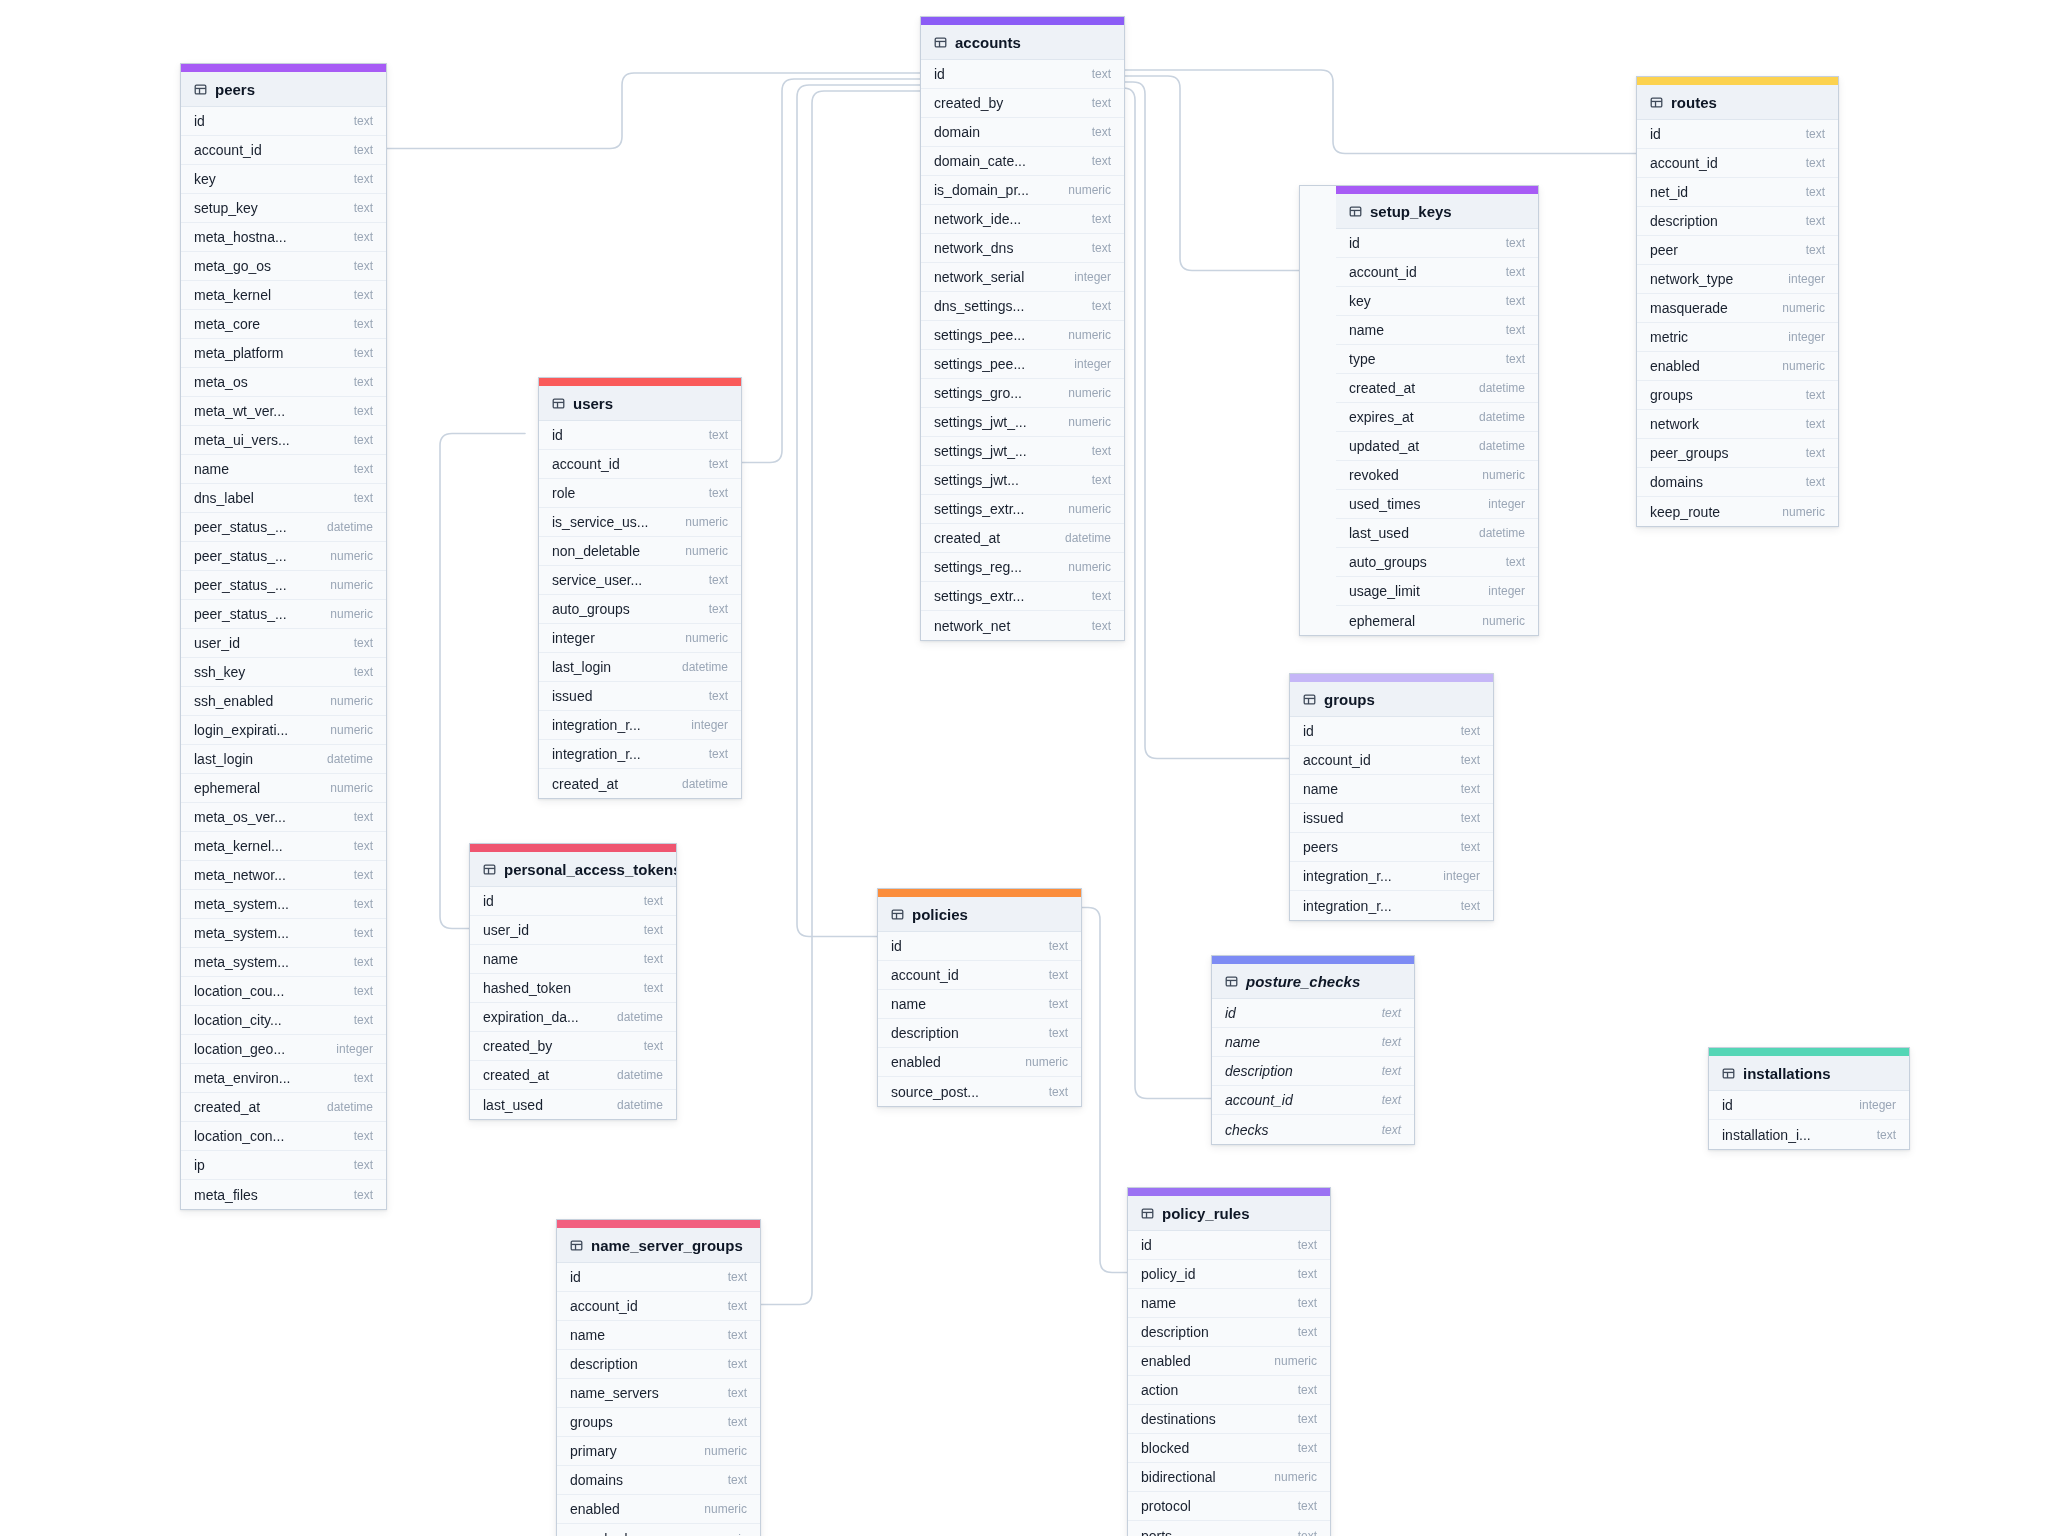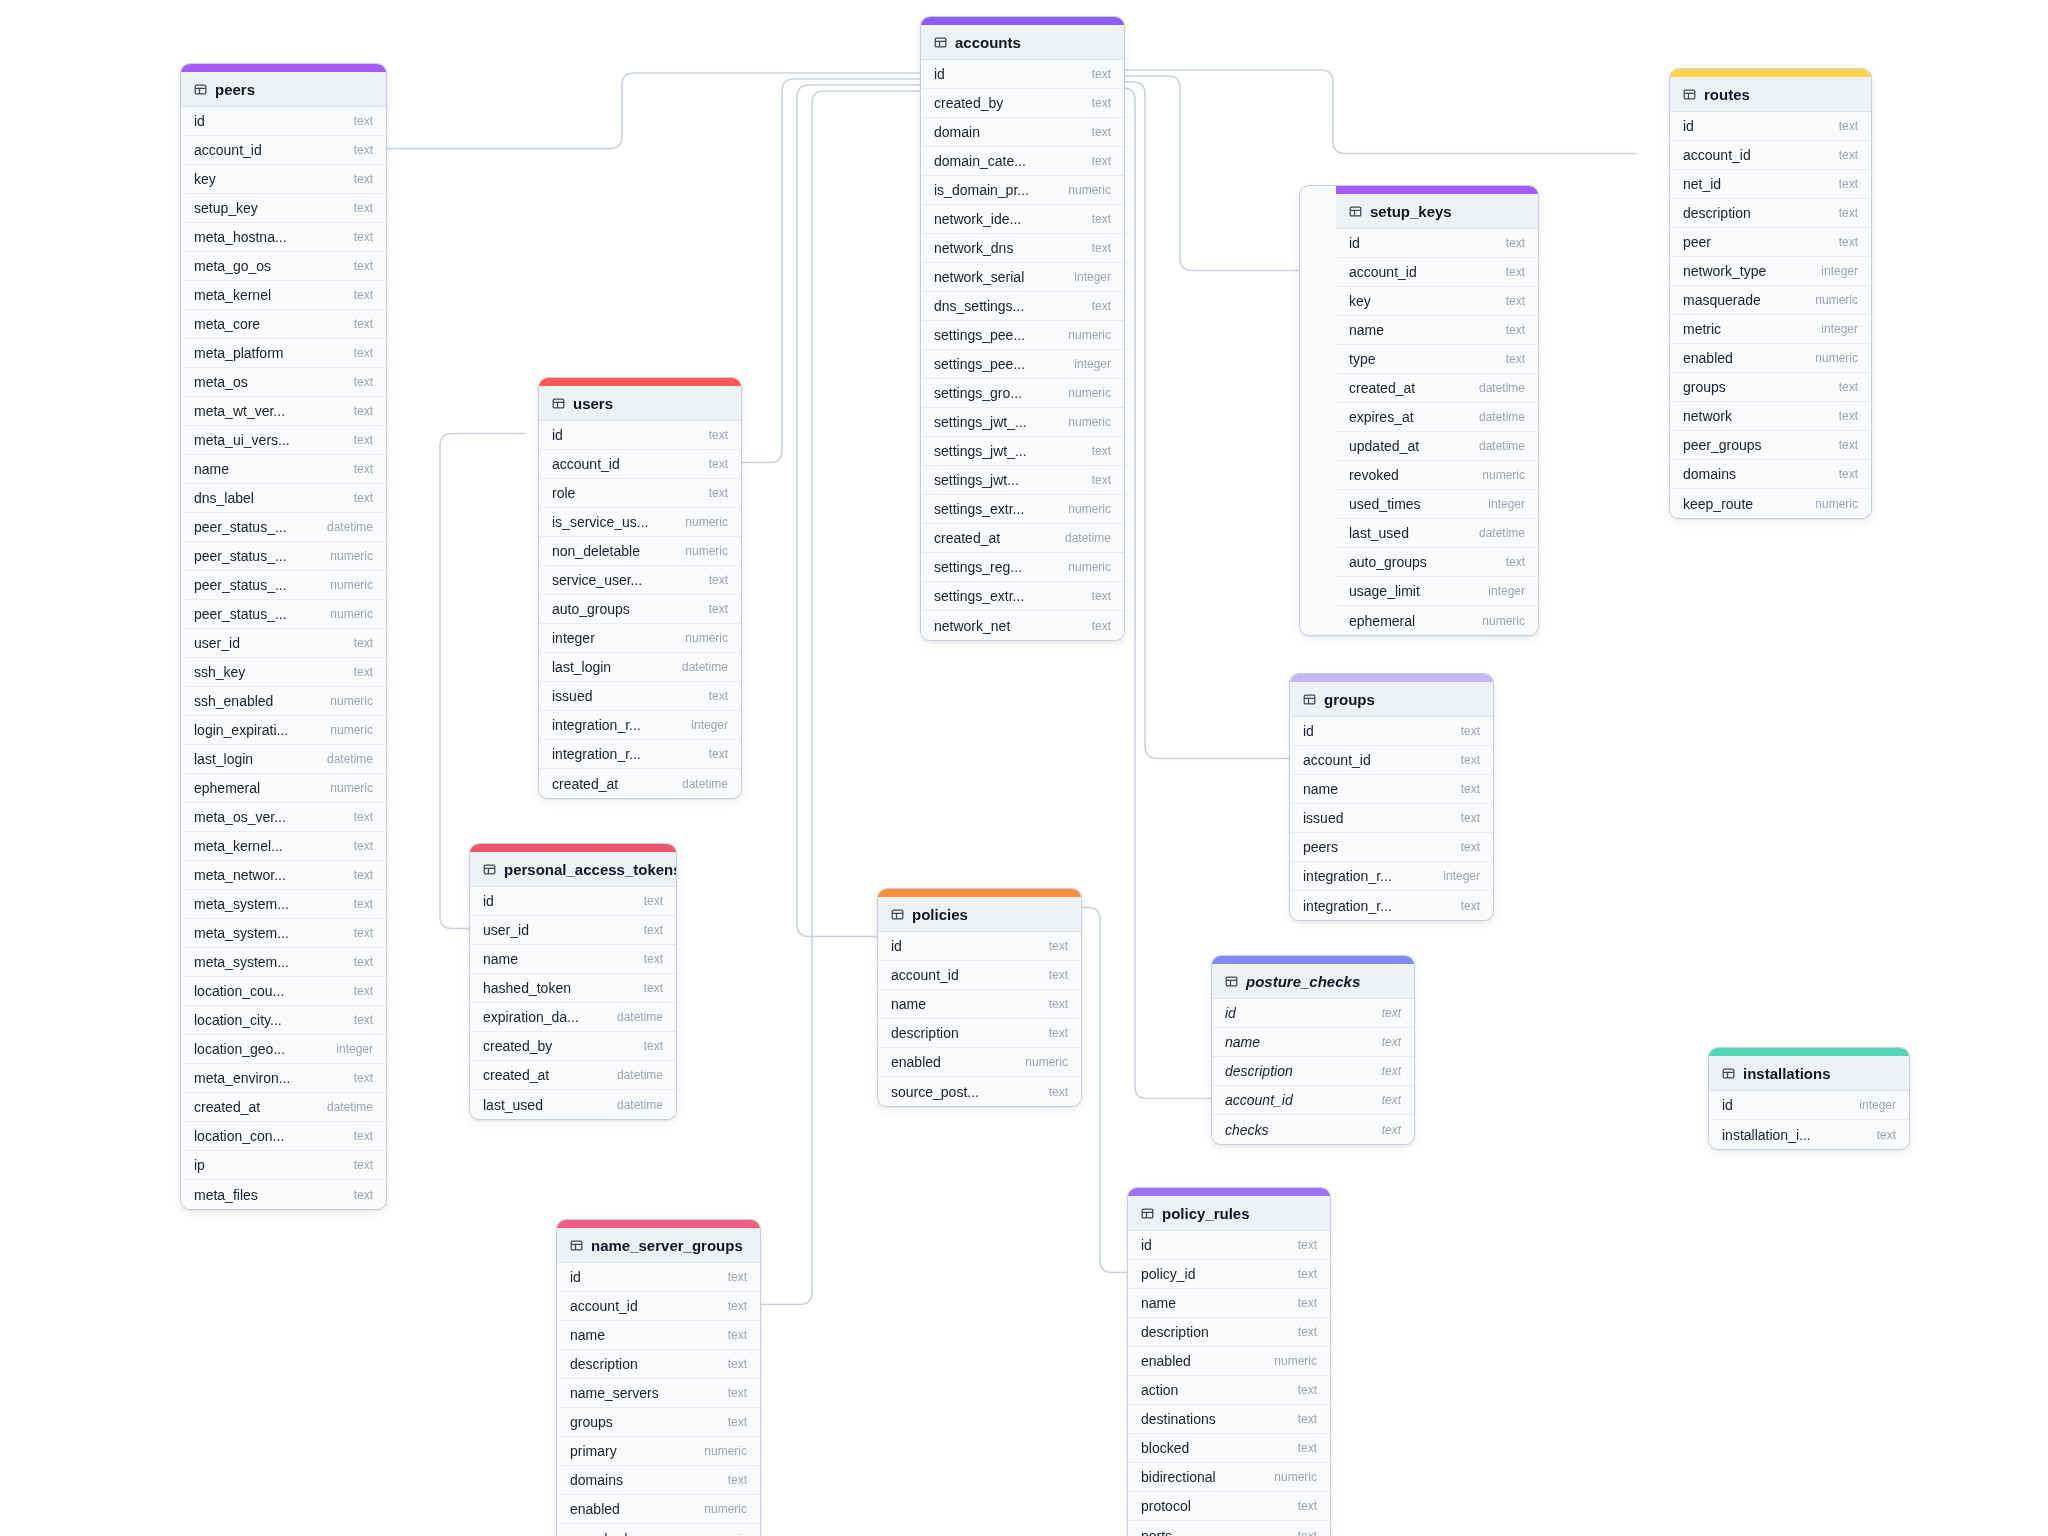--- a/index.html
+++ b/index.html
@@ -7,21 +7,21 @@
     width:2048px;height:1536px;position:relative;overflow:hidden;
     background:#ffffff;
     font-family:"Liberation Sans", sans-serif;
     -webkit-font-smoothing:antialiased;
   }
   #canvas{position:absolute;inset:0;}
   #wires{position:absolute;left:0;top:0;z-index:1;}
   #wires path{fill:none;stroke:#c9d3df;stroke-width:1.6;stroke-linecap:round;}
   .table-card{
     position:absolute;z-index:2;
-    border:1px solid #c6d0dc;border-radius:10px;overflow:hidden;
+    border:1px solid #c6d0dc;border-radius:0;overflow:hidden;
     background:#f8fafc;
     box-shadow:0 1px 2px rgba(15,23,42,.07), 0 3px 8px rgba(15,23,42,.07);
   }
   .accent{height:8px;}
   .thead{
     height:34px;display:flex;align-items:center;gap:8px;padding:0 13px;
     background:#eef2f7;border-bottom:1px solid #dfe6ee;
   }
   .ticon{display:flex;align-items:center;}
   .tname{font-weight:bold;font-size:15px;color:#0e1726;white-space:nowrap;}
@@ -701,21 +701,21 @@
       </div>
       <div class="trow">
         <span class="fname">protocol</span>
         <span class="ftype">text</span>
       </div>
       <div class="trow">
         <span class="fname">ports</span>
         <span class="ftype">text</span>
       </div>
     </div>
-    <div class="table-card" style="left: 1636px; top: 68px; width: 201px; margin-left: 33px;">
+    <div class="table-card" style="left: 1636px; top: 76px; width: 201px;">
       <div class="accent" style="background: rgb(252, 210, 79);"></div>
       <div class="thead">
         <span class="ticon">
           <svg width="13" height="13" viewBox="0 0 16 16">
             <rect x="1.5" y="2.5" width="13" height="11" rx="1.5" fill="none" stroke="#3f4a5a" stroke-width="1.6"></rect>
             <line x1="1.5" y1="6.7" x2="14.5" y2="6.7" stroke="#3f4a5a" stroke-width="1.6"></line>
             <line x1="6.8" y1="6.7" x2="6.8" y2="13.5" stroke="#3f4a5a" stroke-width="1.6"></line>
           </svg>
         </span>
         <span class="tname">routes</span>

